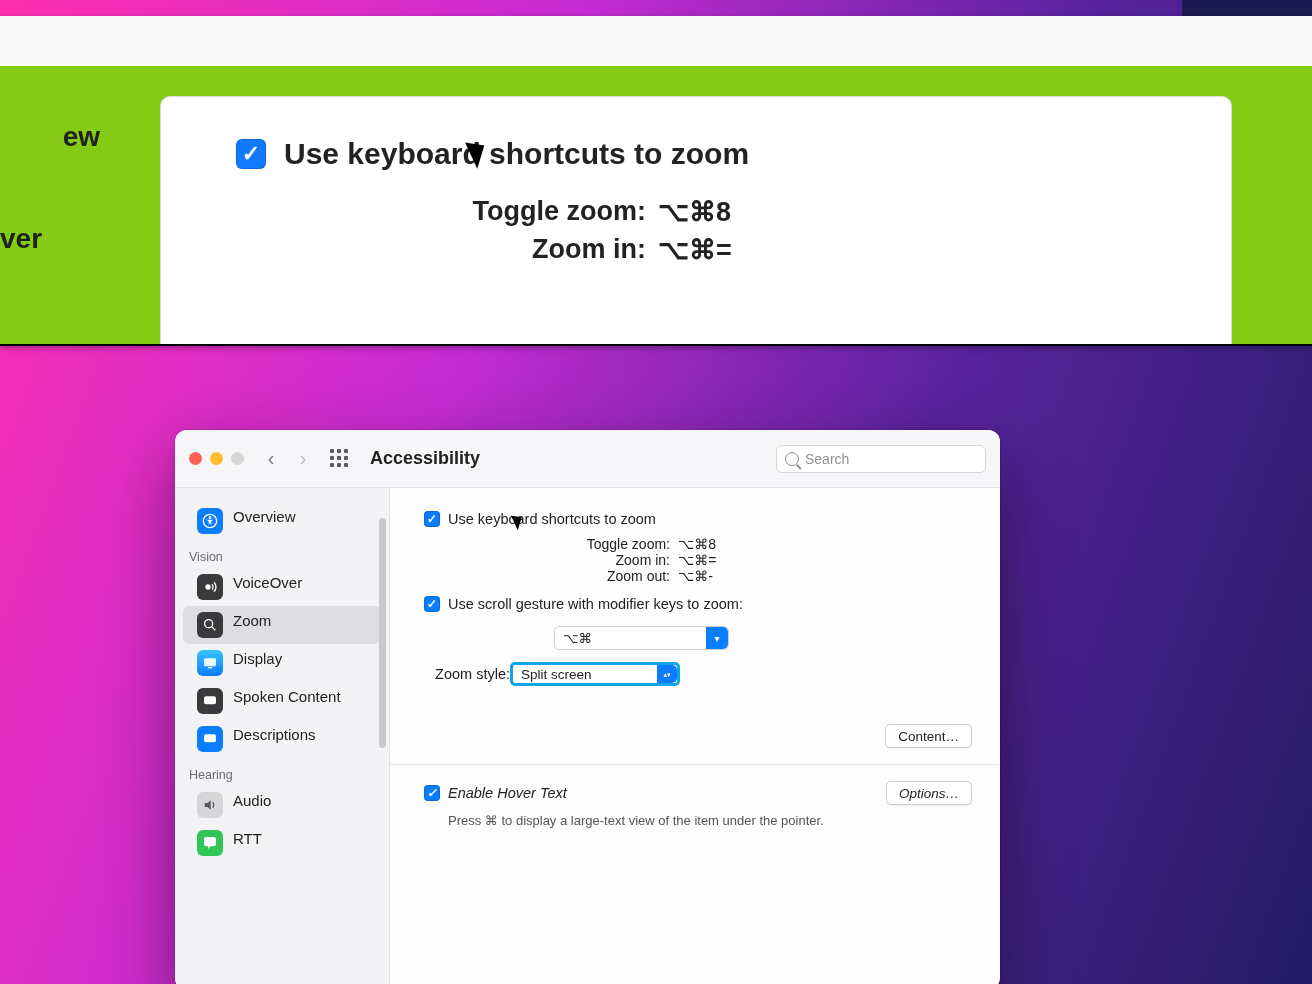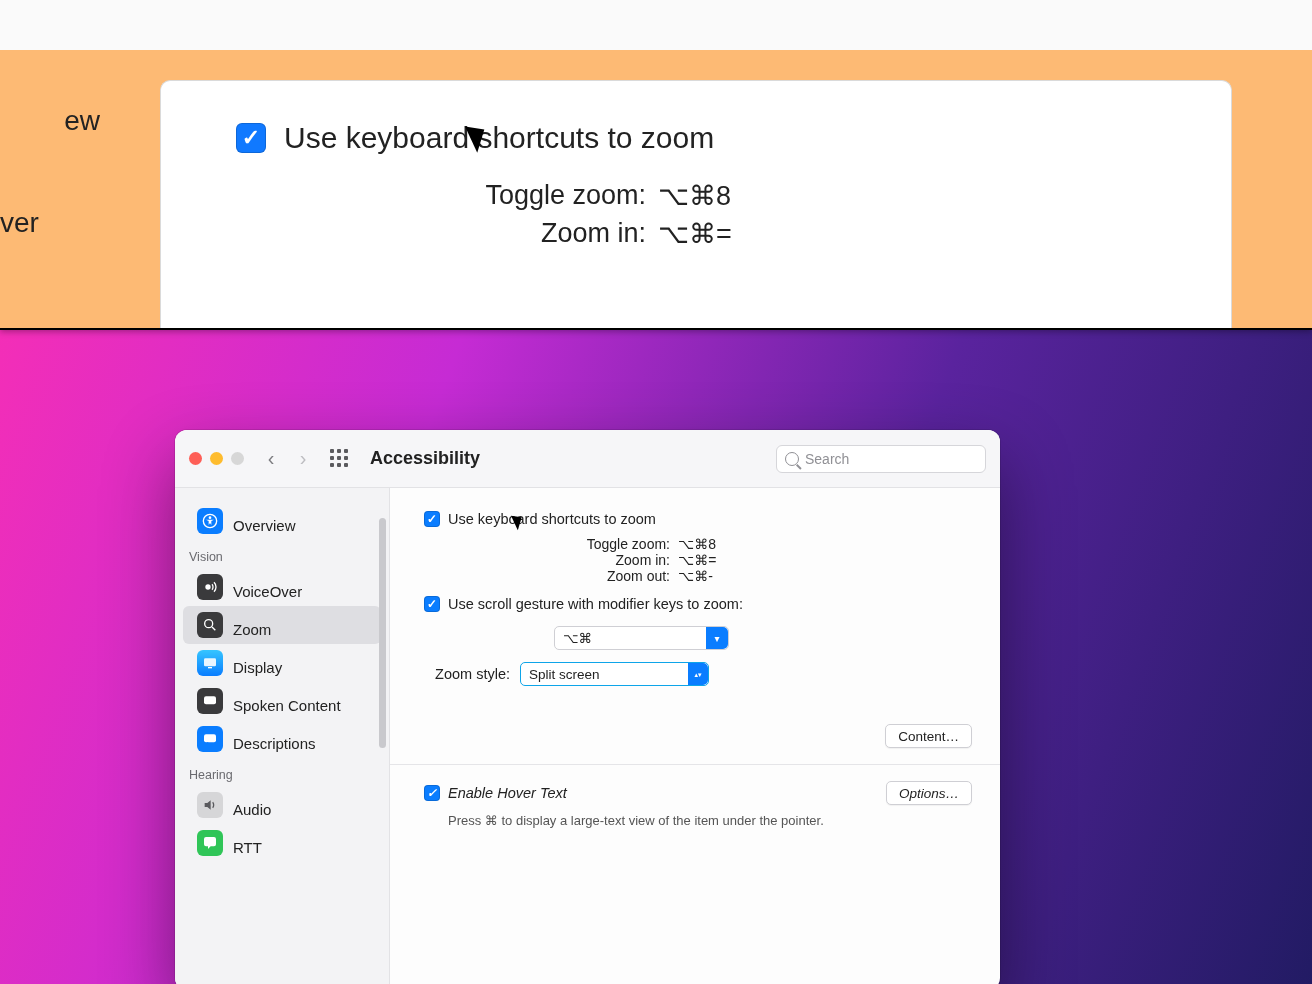--- a/index.html
+++ b/index.html
@@ -5,25 +5,26 @@
   * { box-sizing: border-box; margin: 0; padding: 0; }
   html, body { width: 1312px; height: 984px; overflow: hidden; font-family: -apple-system, "Helvetica Neue", Arial, sans-serif; }
   body {
     background: linear-gradient(110deg, #ff2fb0 0%, #c62bd4 35%, #5a239e 65%, #221b64 100%);
     position: relative;
   }
 
   
   .top-overlay {
     position: absolute;
-    top: 0; left: 0; right: 0;
+    top: 16px; left: 0; right: 0;
     height: 330px;
-    background: #fdba74;
+    background: #84cc16;
     border-bottom: 2px solid #000;
     box-shadow: 0 2px 6px rgba(0,0,0,.3);
+    font-weight: bold;
   }
   .top-stripe {
     position: absolute; top:0; left:0; right:0; height:50px;
     background:#fafafa;
   }
   .top-sidebar-frag {
     position: absolute;
     top: 50px; left: 0;
     width: 100px;
     font-size: 28px;
@@ -117,21 +118,21 @@
   .sidebar {
     width: 215px;
     background: #f3f3f5;
     border-right: 1px solid #e2e2e5;
     padding: 14px 0 0 0;
     overflow-y:auto;
     position:relative;
   }
   .scroll-thumb{position:absolute; right:3px; top:30px; width:7px; height:230px; background:#c9c9cd; border-radius:4px;}
   .side-item {
-    display:flex; align-items:flex-end; gap:10px;
+    display:flex; align-items:flex-start; gap:10px;
     padding: 6px 10px 6px 14px;
     font-size:15px; color:#222;
     border-radius:6px; margin:0 8px;
   }
   .side-item.selected { background:#dedee2; }
   .side-header{ font-size:12.5px; font-weight:400; color:#6a6a6f; padding: 10px 14px 4px; }
   .sicon {
     width:26px; height:26px; border-radius:6px; display:flex; align-items:center; justify-content:center;
     color:#fff; flex:none;
   }
@@ -161,24 +162,24 @@
   .chk::after{content:"✓"; color:#fff; font-size:12px; font-weight:bold; line-height:1;}
   .shortcuts { margin: 2px 0 12px 146px; font-size:14px;}
   .shortcuts .srow{display:flex; gap:8px;}
   .shortcuts .slabel{width:100px; text-align:right;}
   .scroll-mod-row{margin-bottom:14px;}
   .mod-select{
     margin-left:130px; width:175px; height:24px; border:1px solid #cfcfd4; border-radius:5px;
     background:#fff; display:flex; align-items:center; padding:0 8px; font-size:13.5px; position:relative;
   }
   .mod-select .caret{position:absolute; right:0; top:0; width:22px; height:100%; background:#0a7dff; border-radius:0 5px 5px 0; display:flex; align-items:center; justify-content:center; color:#fff; font-size:10px;}
-  .zoom-style-row{display:flex; align-items:center; gap:10px; margin:12px 0 0 0;}
+  .zoom-style-row{display:flex; align-items:center; margin:12px 0 0 0;}
   .zs-label{width:86px; text-align:right;}
   .zs-select{
-    width:189px; height:24px; border:1px solid #0ea5e9; border-radius:5px; background:#fff;
+    width:170px; height:24px; border:3px solid #0ea5e9; border-radius:5px; background:#fff;
     display:flex; align-items:center; padding:0 8px; font-size:13.5px; position:relative;
   }
   .zs-select .caret2{position:absolute; right:0; top:0; width:20px; height:100%; background:#0a7dff; border-radius:0 5px 5px 0; display:flex; flex-direction:column; align-items:center; justify-content:center; color:#fff; font-size:7px; line-height:7px;}
   .row-right{display:flex; justify-content:flex-end; margin-top:38px;}
   .btn {
     height:24px; padding:0 12px; border:1px solid #cfcfd4; border-radius:5px; background:#fff;
     font-size:13.5px; display:flex; align-items:center; box-shadow:0 1px 1px rgba(0,0,0,.05);
   }
   .hr{border:none; border-top:1px solid #e5e5e8; margin:16px -28px 16px -34px;}
   .hover-row{display:flex; align-items:center; gap:8px;font-style:italic;}

